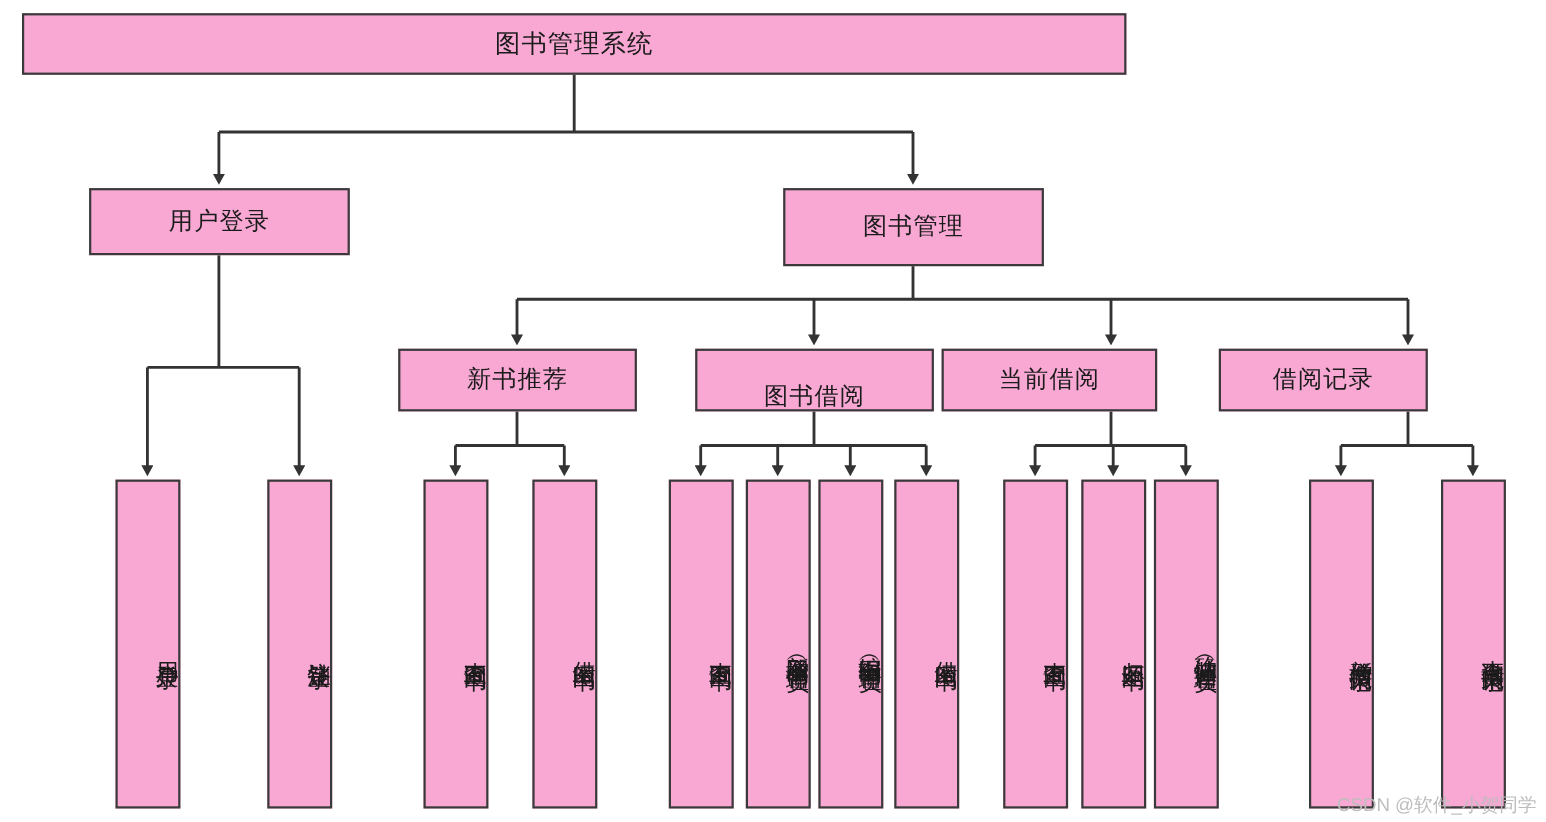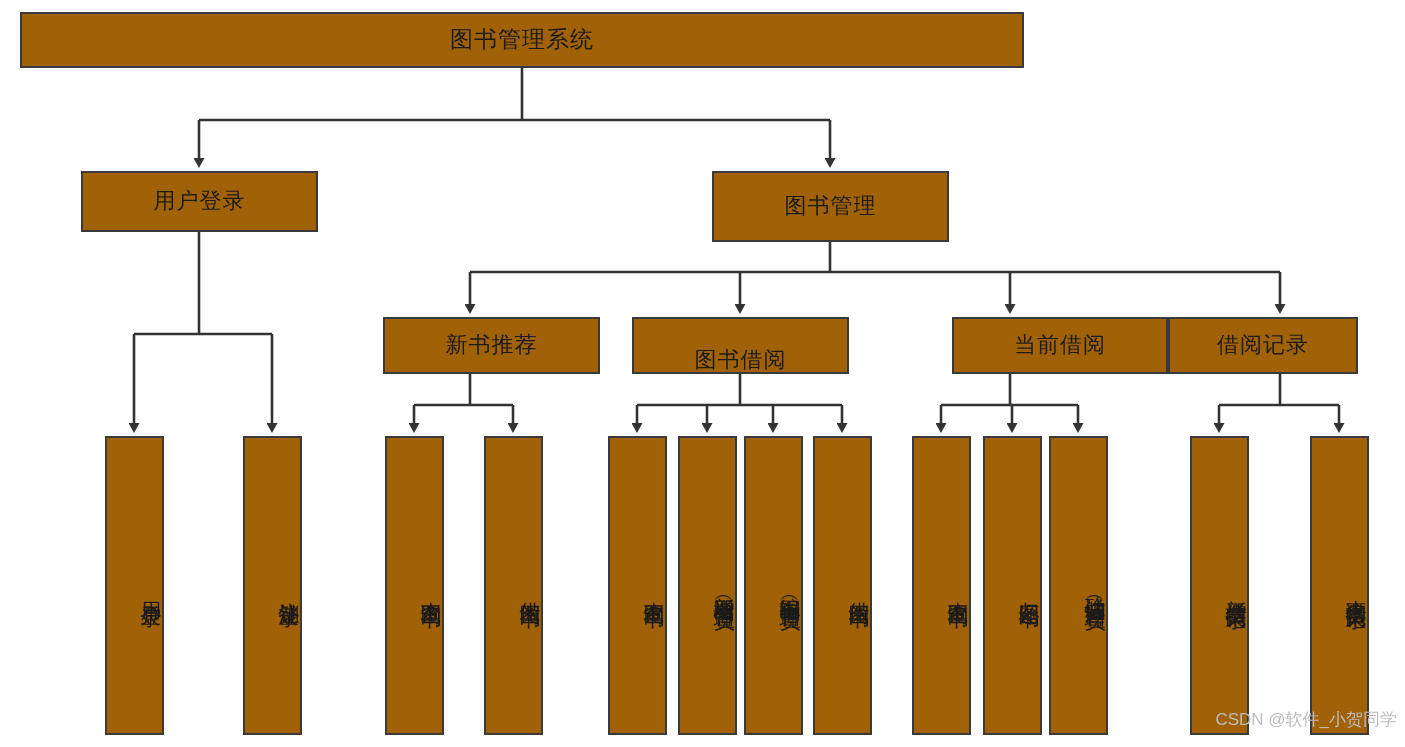--- a/index.html
+++ b/index.html
@@ -8,21 +8,21 @@
     font-family:"Liberation Sans","DejaVu Sans",sans-serif;
     overflow:hidden;
     position:relative;
   }
   #diagram-root{position:absolute;left:0;top:0;width:1405px;height:747px;}
   svg.edges{position:absolute;left:0;top:0;width:1405px;height:747px;pointer-events:none;}
 
   .node{
     position:absolute;
     box-sizing:border-box;
-    background:#a16207;
+    background:#f9a8d4;
     border:2px solid #3a3a3a;
     display:flex;align-items:center;justify-content:center;
     color:#1b1b1b;
     z-index:2;
   }
   .node.h{
     font-size:22px;
     letter-spacing:1px;
     line-height:1.1;
     white-space:nowrap;
@@ -39,21 +39,21 @@
     justify-content:center;
   }
   .node.v .vtext{
     writing-mode:vertical-rl;
     text-orientation:upright;
     display:block;
     white-space:nowrap;
   }
   .watermark{
     position:absolute;
-    right:8px;bottom:16px;
+    right:8px;bottom:4px;
     font-size:17px;
     color:#bdbdbd;
     z-index:3;
     white-space:nowrap;
   }
 </style>
 </head>
 <body>
 
 <div id="diagram-root">
@@ -112,30 +112,30 @@
     <span>图书管理系统</span>
   </div>
 
   <div class="node h" style="left:81px;top:171px;width:237px;height:61px;">
     <span>用户登录</span>
   </div>
   <div class="node h" style="left:712px;top:171px;width:237px;height:71px;">
     <span>图书管理</span>
   </div>
 
-  <div class="node h" style="left:362px;top:317px;width:217px;height:57px;margin-left:21px;">
+  <div class="node h" style="left:362px;top:317px;width:217px;height:57px;">
     <span>新书推荐</span>
   </div>
   <div class="node h" style="left:632px;top:317px;width:217px;height:57px;align-items:flex-end;">
     <span>图书借阅</span>
   </div>
-  <div class="node h" style="left:952px;top:317px;width:216px;height:57px;">
+  <div class="node h" style="left:856px;top:317px;width:196px;height:57px;">
     <span>当前借阅</span>
   </div>
-  <div class="node h" style="left:1168px;top:317px;width:190px;height:57px;">
+  <div class="node h" style="left:1108px;top:317px;width:190px;height:57px;">
     <span>借阅记录</span>
   </div>
 
   <div class="node v" style="left:105px;top:436px;width:59px;height:299px;">
     <span class="vtext">用户登录</span>
   </div>
   <div class="node v" style="left:243px;top:436px;width:59px;height:299px;">
     <span class="vtext">注销登录</span>
   </div>
 

